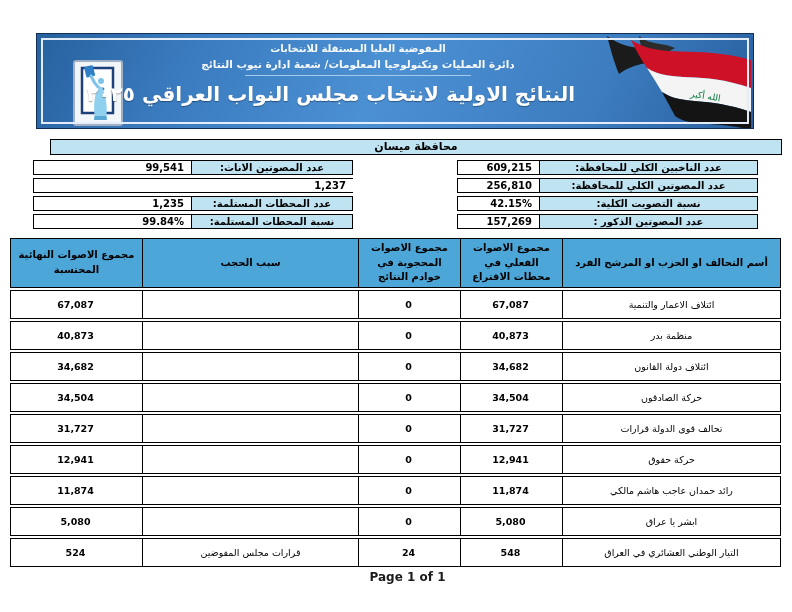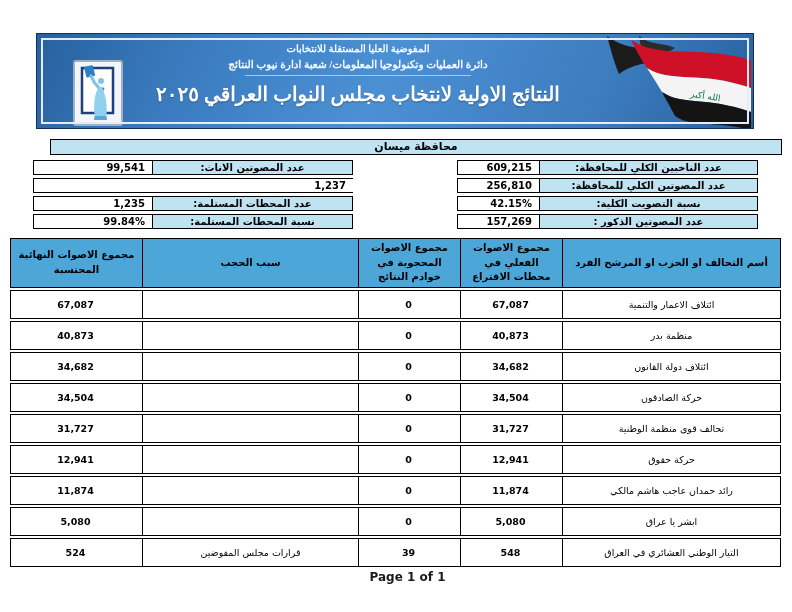--- a/index.html
+++ b/index.html
@@ -39,21 +39,20 @@
     width: 172px; height: 94px;
     z-index: 3;
   }
   .banner-text {
     position: absolute;
     left: 104px; right: 178px; top: 9px;
     text-align: center;
     direction: rtl;
     color: #ffffff;
     z-index: 4;
-    font-family: Liberation Serif, serif;
   }
   .banner-line1 { font-size: 10px; font-weight: bold; opacity: .96; letter-spacing: .2px; }
   .banner-line2 { font-size: 10.5px; font-weight: bold; margin-top: 4px; opacity: .96; }
   .banner-divider { width: 52%; height: 1px; background: #a9c9ec; margin: 5px auto 3px auto; }
   .banner-title { font-size: 20px; font-weight: bold; margin-top: 6px; text-shadow: 0 1px 1px rgba(0,0,0,.35); white-space: nowrap; }
 
   
   .gov-bar {
     position: absolute;
     left: 10px; right: 10px; top: 139px;
@@ -95,21 +94,21 @@
   .sum-label {
     background: #bfe3f1;
     border: 1px solid #000;
     font-size: 10px; font-weight: bold;
     text-align: center;
     direction: rtl;
     line-height: 13px;
     color: #000;
   }
   .g-right .sum-label { width: 219px; }
-  .g-left  .sum-label { width: 201px; }
+  .g-left  .sum-label { width: 162px; }
 
   
   .results {
     position: absolute;
     left: 10px; top: 236px;
     width: 771px;
     border-collapse: separate;
     border-spacing: 0 2px;
     direction: rtl;
   }
@@ -270,21 +269,21 @@
       <td class="num">34,682</td>
     </tr>
     <tr>
       <td class="name">حركة الصادقون</td>
       <td class="num">34,504</td>
       <td class="num">0</td>
       <td class="reason"></td>
       <td class="num">34,504</td>
     </tr>
     <tr>
-      <td class="name">تحالف قوى منظمة الوطنية</td>
+      <td class="name">تحالف قوى الدولة قرارات</td>
       <td class="num">31,727</td>
       <td class="num">0</td>
       <td class="reason"></td>
       <td class="num">31,727</td>
     </tr>
     <tr>
       <td class="name">حركة حقوق</td>
       <td class="num">12,941</td>
       <td class="num">0</td>
       <td class="reason"></td>
@@ -300,20 +299,20 @@
     <tr>
       <td class="name">ابشر يا عراق</td>
       <td class="num">5,080</td>
       <td class="num">0</td>
       <td class="reason"></td>
       <td class="num">5,080</td>
     </tr>
     <tr>
       <td class="name">التيار الوطني العشائري في العراق</td>
       <td class="num">548</td>
-      <td class="num">39</td>
+      <td class="num">24</td>
       <td class="reason">قرارات مجلس المفوضين</td>
       <td class="num">524</td>
     </tr>
   </tbody>
 </table>
 
 <div class="page-footer">Page 1 of 1</div>
 
 </body></html>

